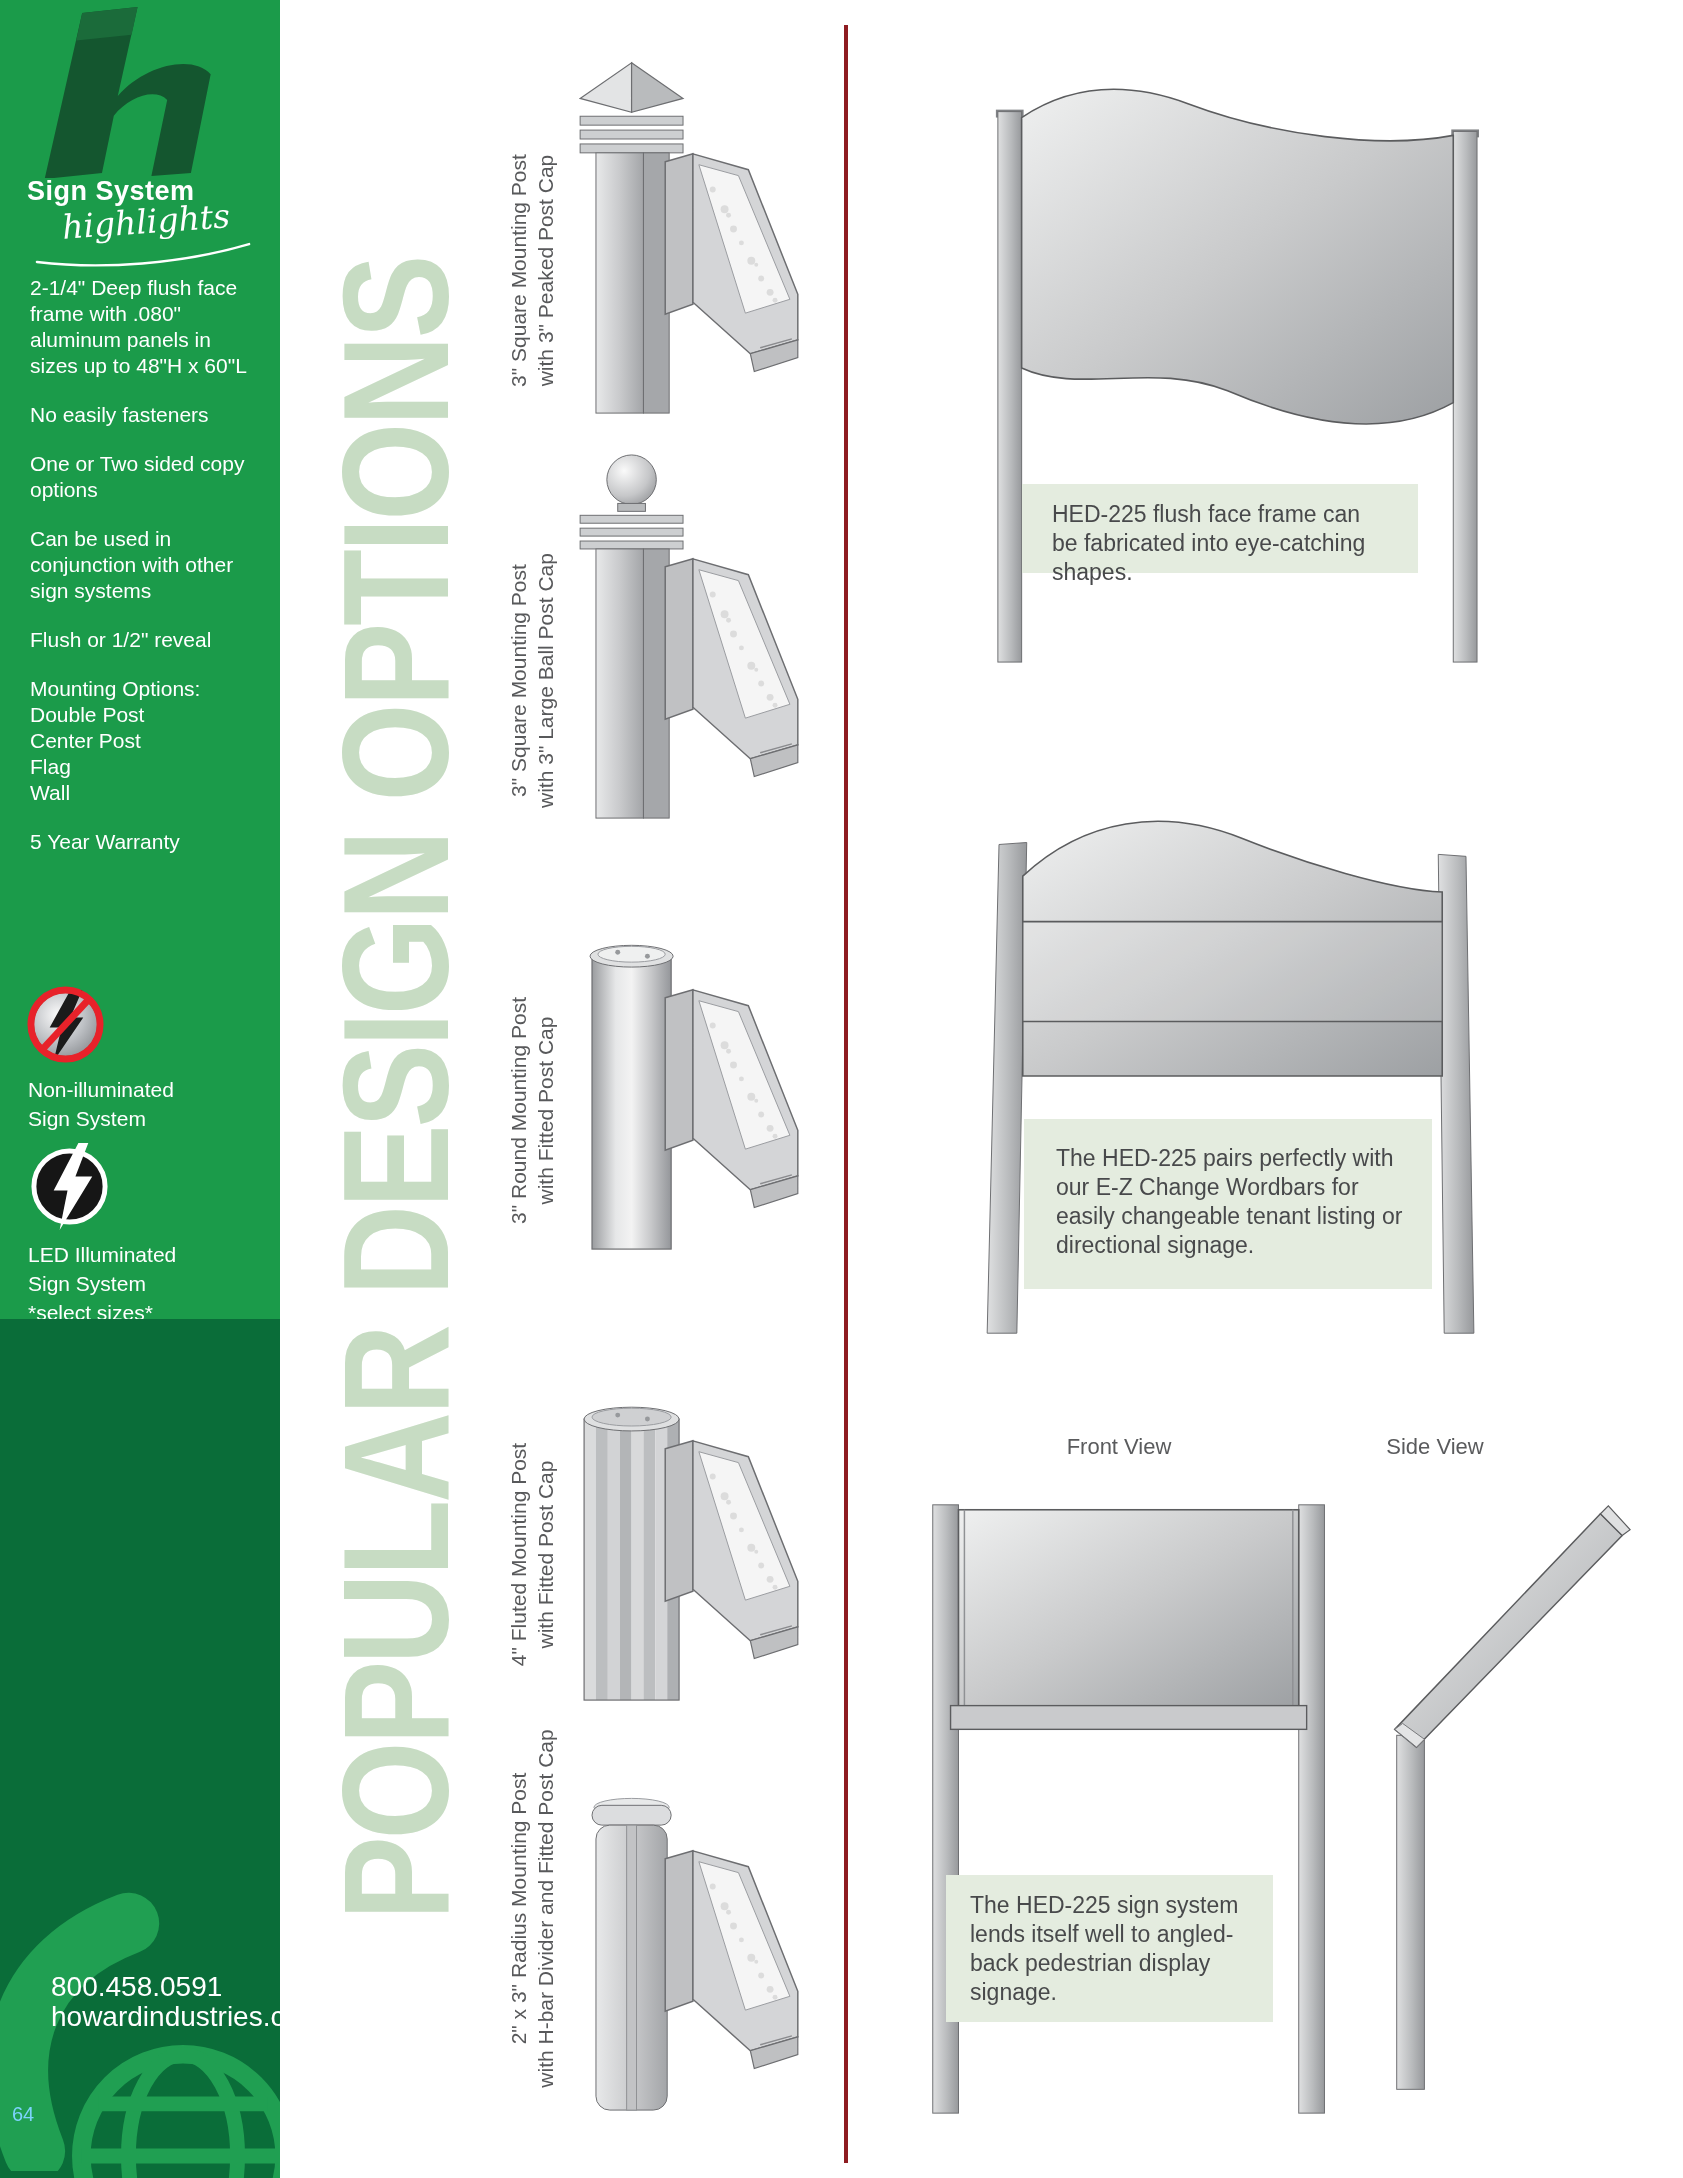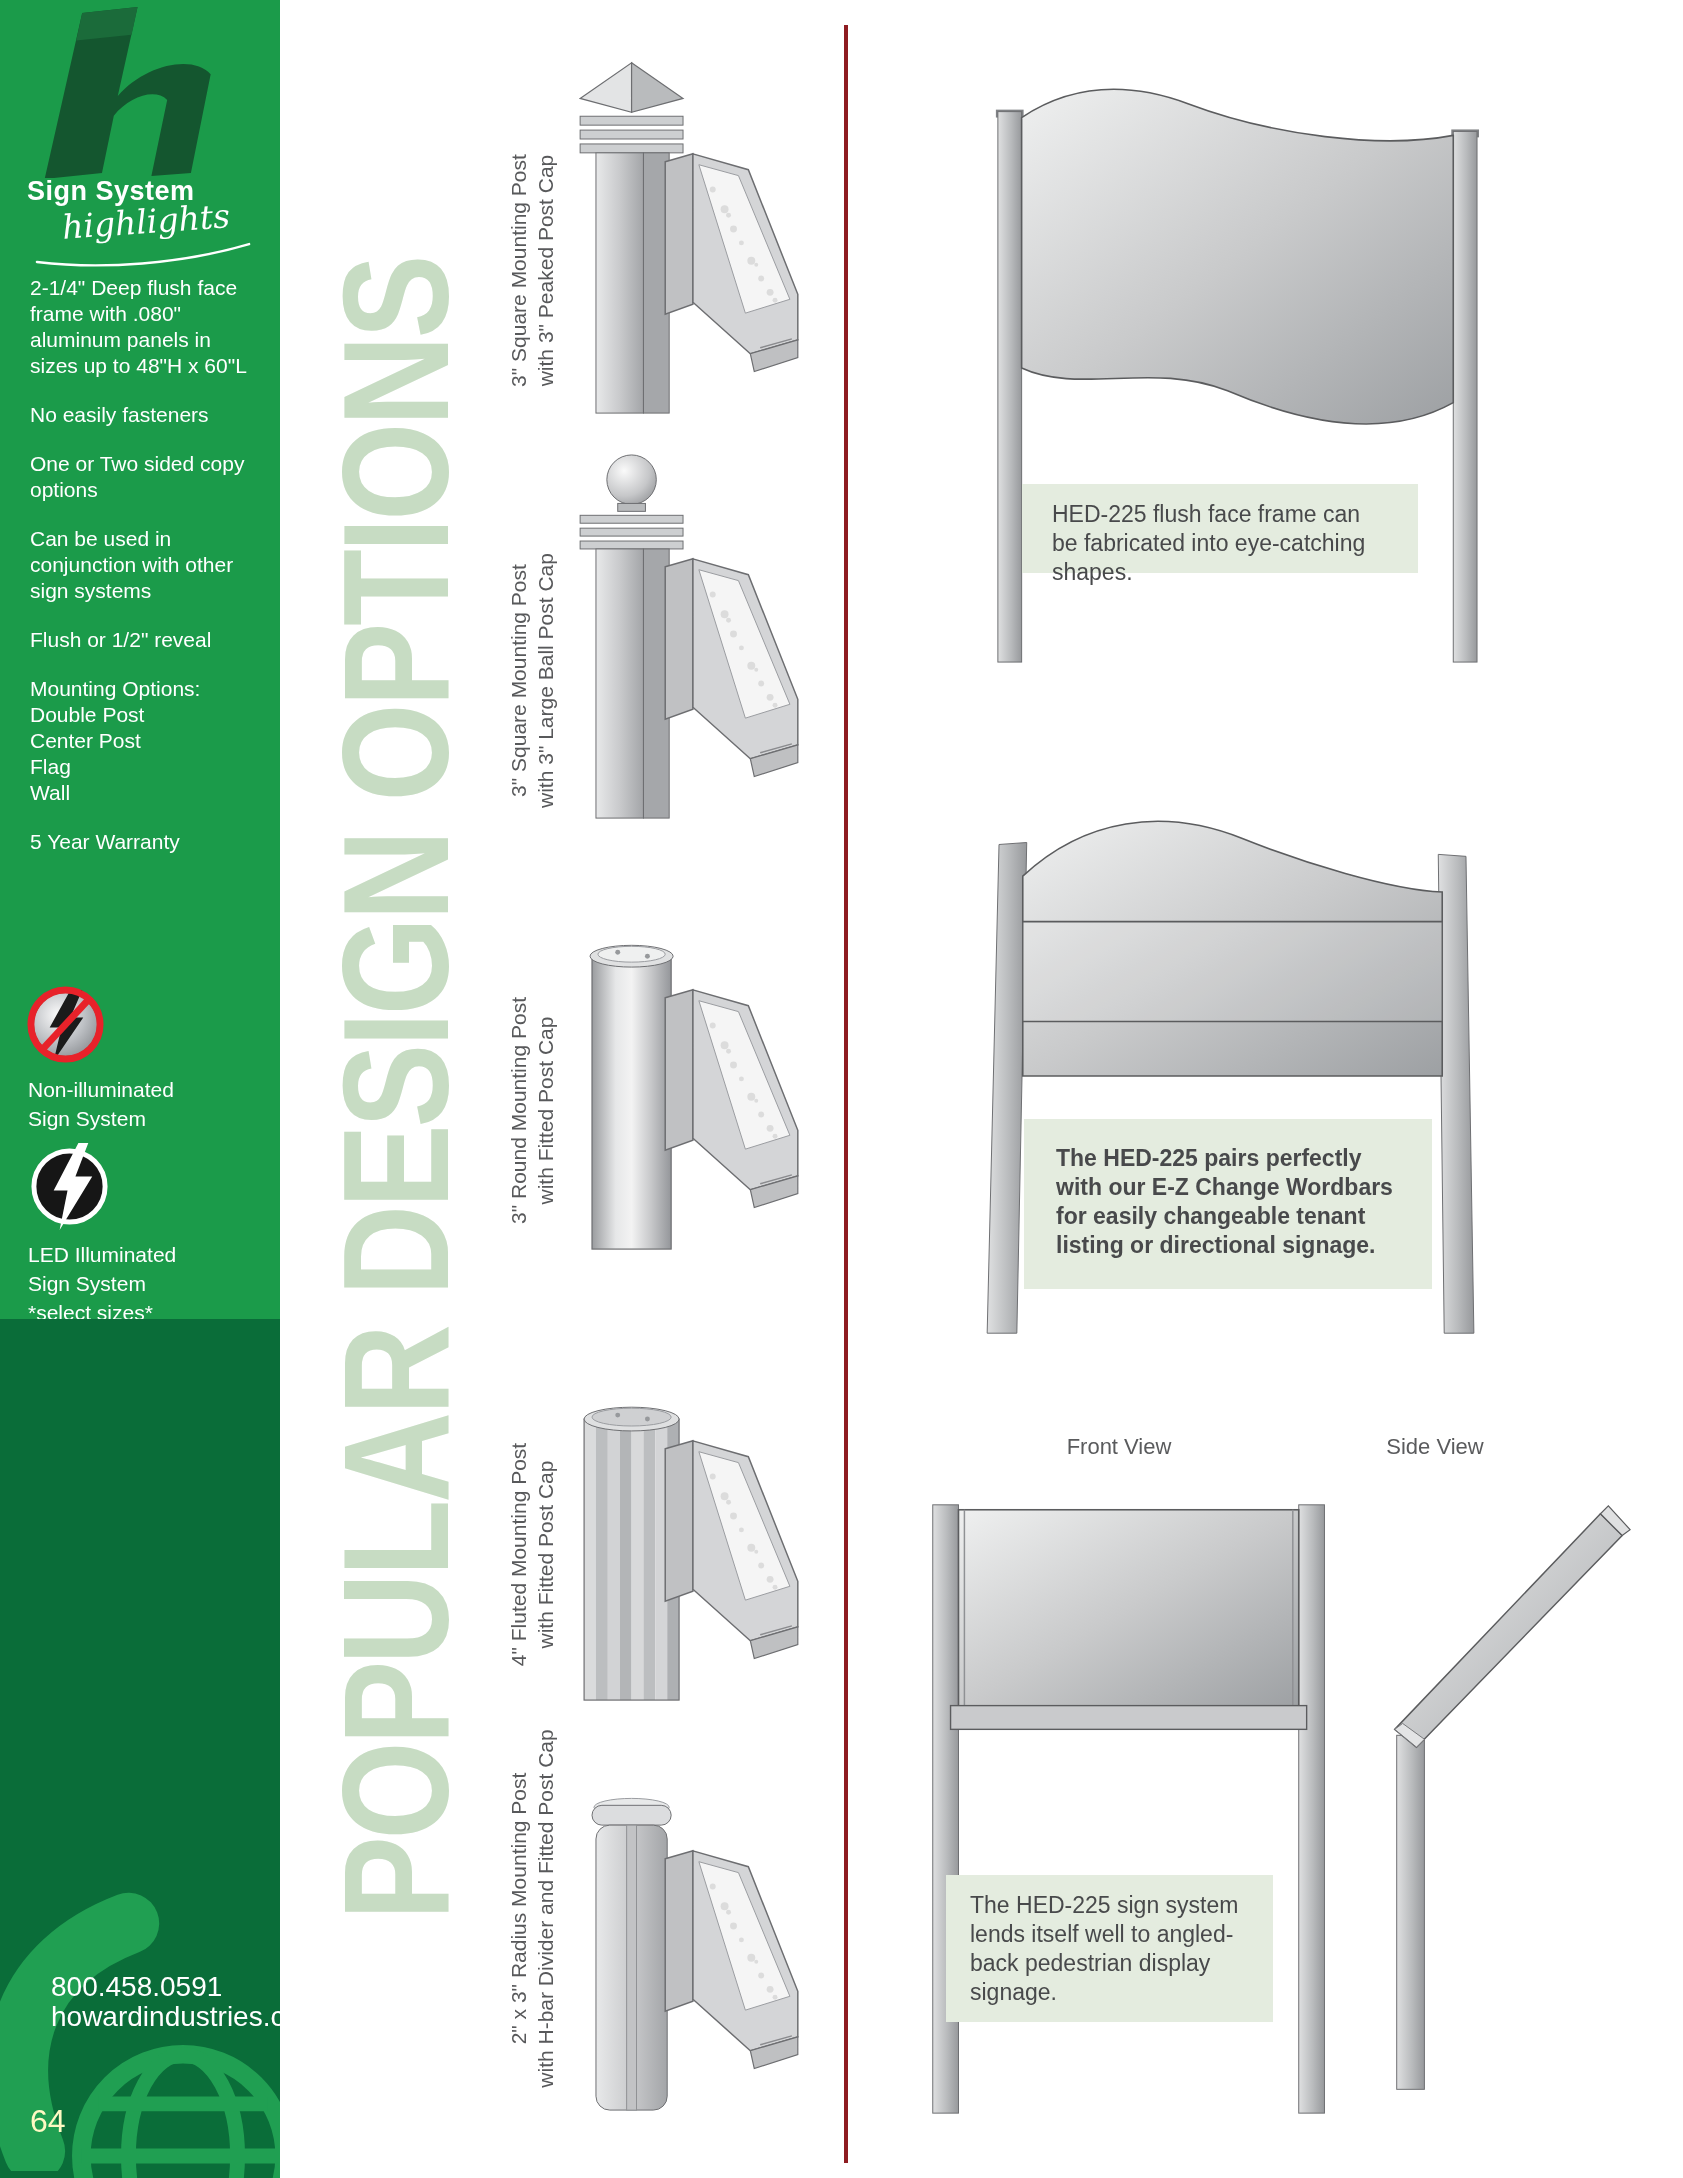--- a/index.html
+++ b/index.html
@@ -10,39 +10,39 @@
   
   .sidebar{position:absolute;left:0;top:0;width:280px;height:2178px;background:#1b9b4a;overflow:hidden;}
   .brand{position:absolute;left:27px;top:176px;color:#ffffff;font-size:27px;font-weight:bold;letter-spacing:0.5px;}
   .brand-script{position:absolute;left:38px;top:202px;width:216px;text-align:center;color:#ffffff;
                 font-family:"DejaVu Serif",serif;font-style:italic;font-size:33px;transform:rotate(-4deg);}
   .features{position:absolute;left:30px;top:275px;width:232px;color:#ffffff;font-size:21px;line-height:26px;}
   .features .feat{margin:0 0 23px 0;white-space:pre-line;}
   .badge-label{position:absolute;left:28px;color:#ffffff;font-size:21px;line-height:29px;white-space:pre-line;}
   .band{position:absolute;left:0;top:1319px;width:280px;height:859px;background:#0a6d39;overflow:hidden;}
   .contact{position:absolute;left:51px;top:653px;color:#ffffff;font-size:28px;line-height:30px;}
-  .pagenum{position:absolute;left:30px;top:784px;color:#fef9c3;font-size:32px;}
+  .pagenum{position:absolute;left:12px;top:784px;color:#7dd3fc;font-size:20px;}
 
   
   .headline{position:absolute;left:-693px;top:1002px;width:2178px;height:174px;
             transform:rotate(-90deg) scaleX(0.84);transform-origin:center;
             color:#c7dcc3;font-size:150px;font-weight:bold;letter-spacing:-4px;
             text-align:center;white-space:nowrap;line-height:174px;}
 
   
   .post-label{position:absolute;left:324px;width:416px;height:55px;transform:rotate(-90deg);
               transform-origin:center;color:#58595b;font-size:21px;line-height:27px;text-align:center;white-space:nowrap;}
 
   
   .divider{position:absolute;left:844px;top:25px;width:4px;height:2138px;background:#8e1c21;}
 
   
   .callout{position:absolute;background:#e4ecdf;color:#48494b;font-size:23px;line-height:29px;box-sizing:border-box;}
   .callout.c1{left:1022px;top:484px;width:396px;height:89px;padding:16px 35px 0 30px;}
-  .callout.c2{left:1024px;top:1119px;width:408px;height:170px;padding:25px 22px 0 32px;font-weight:bold;}
+  .callout.c2{left:1024px;top:1119px;width:408px;height:170px;padding:25px 22px 0 32px;}
   .callout.c3{left:946px;top:1875px;width:327px;height:147px;padding:16px 18px 0 24px;}
 
   .view-label{position:absolute;top:1434px;width:218px;text-align:center;color:#5a5b5d;font-size:22px;}
 </style>
 </head>
 <body>
 
 <div class="page">
 
   <aside class="sidebar">

